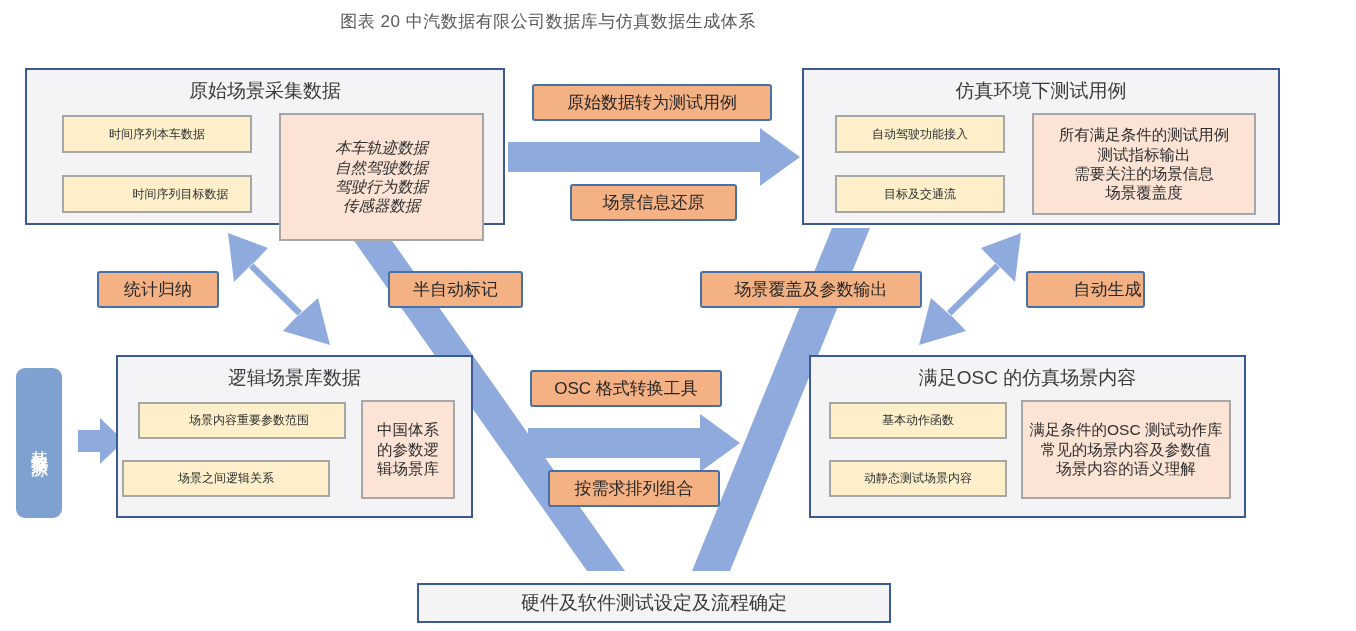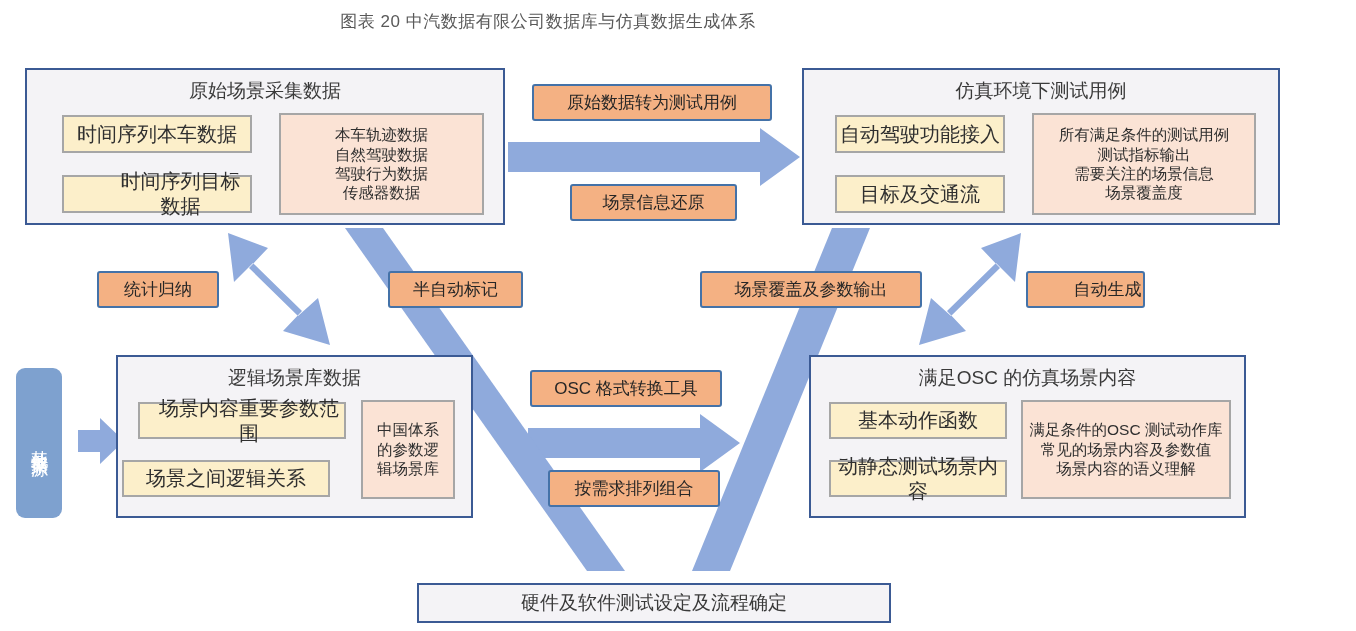--- a/index.html
+++ b/index.html
@@ -27,21 +27,21 @@
   }
   .group-title{
     position:absolute;left:0;top:8px;width:100%;text-align:center;
     font-size:19px;color:#3a3a3a;
   }
   .chip{
     position:absolute;box-sizing:border-box;
     display:flex;align-items:center;justify-content:center;
     text-align:center;line-height:1.25;
   }
-  .chip-yellow{background:#FCEFCA;border:2px solid #A6A6A6;font-size:20px;color:#2f2f2f;}
+  .chip-yellow{background:#FCEFCA;border:2px solid #A6A6A6;font-size:12px;color:#2f2f2f;}
   .chip-pink{background:#FBE3D5;border:2px solid #A6A6A6;font-size:15.5px;color:#2f2f2f;}
 
   
   .olabel{
     position:absolute;box-sizing:border-box;
     background:#F4B183;border:2px solid #4472A8;border-radius:3px;
     display:flex;align-items:center;justify-content:center;
     font-size:17px;color:#262626;text-align:center;
   }
 
@@ -94,21 +94,21 @@
   </svg>
 
   <div class="vbox" style="left:16px;top:368px;width:46px;height:150px;">
     <span>其他数据来源</span>
   </div>
 
   <div class="group-box" style="left:25px;top:68px;width:480px;height:157px;">
     <div class="group-title">原始场景采集数据</div>
     <div class="chip chip-yellow" style="left:35px;top:45px;width:190px;height:38px;">时间序列本车数据</div>
     <div class="chip chip-yellow" style="left:35px;top:105px;width:190px;height:38px;padding-left:47px;">时间序列目标数据</div>
-    <div class="chip chip-pink multi" style="left:252px;top:43px;width:205px;height:102px;">本车轨迹数据
+    <div class="chip chip-pink multi" style="left:252px;top:43px;width:205px;height:128px;font-style:italic;">本车轨迹数据
 自然驾驶数据
 驾驶行为数据
 传感器数据</div>
   </div>
 
   <div class="group-box" style="left:802px;top:68px;width:478px;height:157px;">
     <div class="group-title">仿真环境下测试用例</div>
     <div class="chip chip-yellow" style="left:31px;top:45px;width:170px;height:38px;">自动驾驶功能接入</div>
     <div class="chip chip-yellow" style="left:31px;top:105px;width:170px;height:38px;">目标及交通流</div>
     <div class="chip chip-pink multi" style="left:228px;top:43px;width:224px;height:102px;">所有满足条件的测试用例

